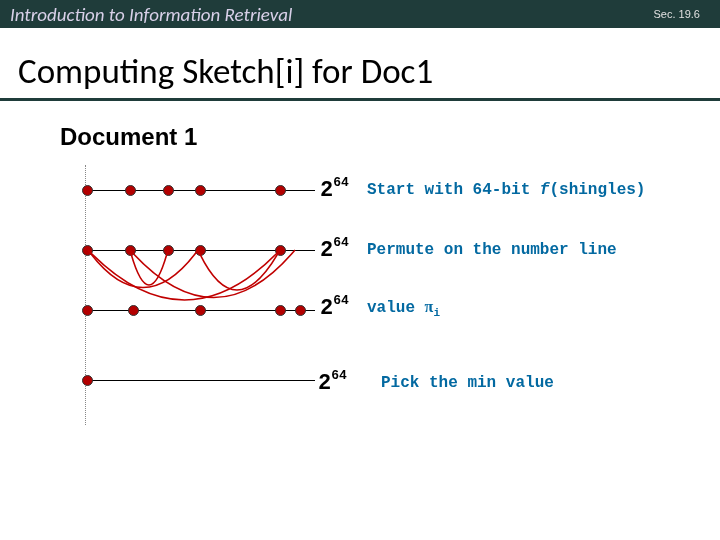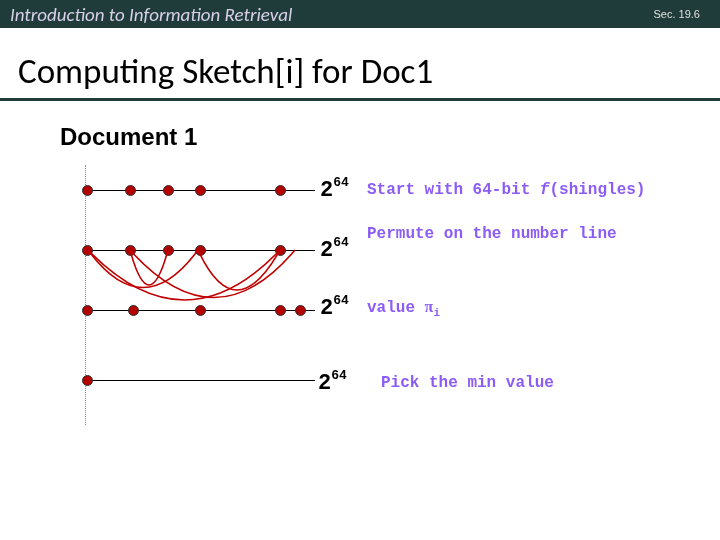--- a/index.html
+++ b/index.html
@@ -99,24 +99,24 @@
   }
   .label1 { left: 320px; top: 12px; }
   .label2 { left: 320px; top: 72px; }
   .label3 { left: 320px; top: 130px; }
   .label4 { left: 318px; top: 205px; }
   .desc {
     position: absolute;
     font-family: "Courier New", monospace;
     font-weight: bold;
     font-size: 16px;
-    color: #8b5cf6;
+    color: #0369a1;
   }
   .desc1 { left: 367px; top: 16px; }
-  .desc2 { left: 367px; top: 60px; }
+  .desc2 { left: 367px; top: 76px; }
   .desc3 { left: 367px; top: 133px; }
   .desc4 { left: 381px; top: 209px; }
   .desc em { font-style: italic; }
   .desc .pi { font-family: "Times New Roman", serif; }
   .desc .sub { font-size: 11px; vertical-align: sub; position: relative; }
   svg.arcs {
     position: absolute;
     left: 85px;
     top: 85px;
     width: 230px;

